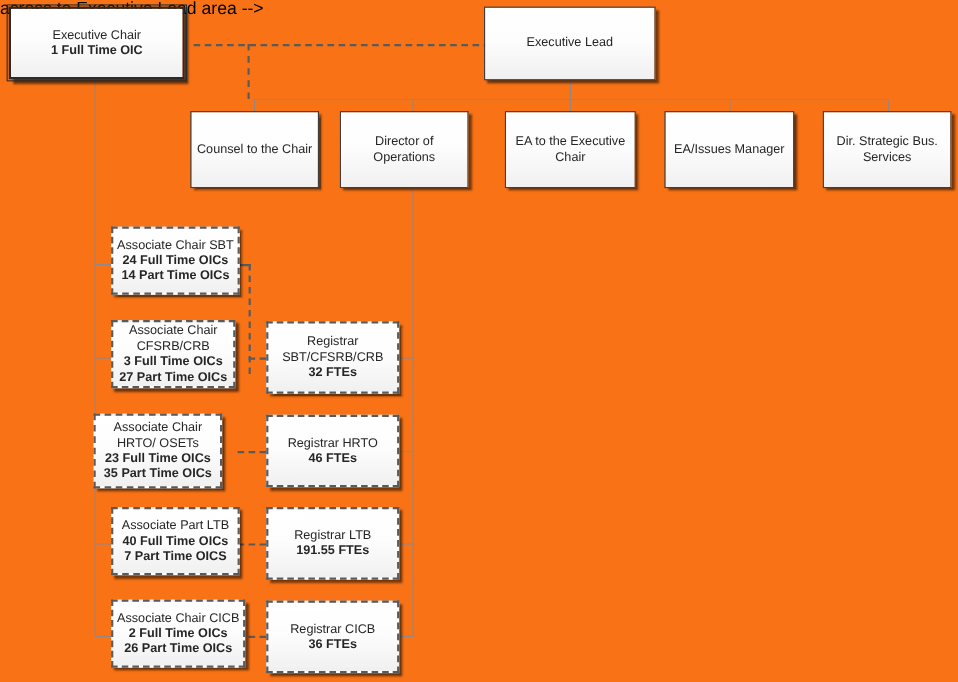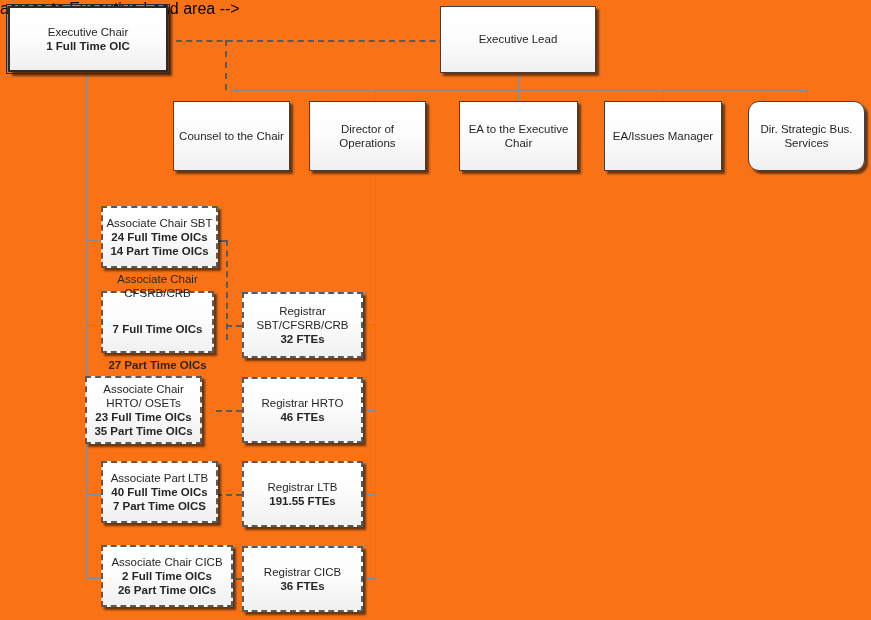--- a/index.html
+++ b/index.html
@@ -156,50 +156,50 @@
   </div>
 
   <div class="node solid" style="left:459px; top:101px; width:119px; height:70px;">
     <div class="title">EA to the Executive Chair</div>
   </div>
 
   <div class="node solid" style="left:604px; top:101px; width:118px; height:70px;">
     <div class="title">EA/Issues Manager</div>
   </div>
 
-  <div class="node solid" style="left:748px; top:101px; width:117px; height:70px;border-radius:11px;">
+  <div class="node solid" style="left:748px; top:101px; width:117px; height:70px;">
     <div class="title">Dir. Strategic Bus. Services</div>
   </div>
 
   
   <div class="node dashed" style="left:101px; top:206px; width:117px; height:62px;">
     <div class="title">Associate Chair SBT</div>
     <div class="stat">24 Full Time OICs</div>
     <div class="stat">14 Part Time OICs</div>
   </div>
 
-  <div class="node dashed" style="left:101px; top:291px; width:113px; height:62px;gap:22px;">
+  <div class="node dashed" style="left:101px; top:291px; width:113px; height:62px;">
     <div class="title">Associate Chair CFSRB/CRB</div>
-    <div class="stat">7 Full Time OICs</div>
+    <div class="stat">3 Full Time OICs</div>
     <div class="stat">27 Part Time OICs</div>
   </div>
 
   <div class="node dashed" style="left:85px; top:376px; width:117px; height:68px;">
     <div class="title">Associate Chair HRTO/ OSETs</div>
     <div class="stat">23 Full Time OICs</div>
     <div class="stat">35 Part Time OICs</div>
   </div>
 
   <div class="node dashed" style="left:101px; top:461px; width:117px; height:62px;">
     <div class="title">Associate Part LTB</div>
     <div class="stat">40 Full Time OICs</div>
     <div class="stat">7 Part Time OICS</div>
   </div>
 
-  <div class="node dashed" style="left:101px; top:545px; width:132px; height:62px;">
+  <div class="node dashed" style="left:101px; top:545px; width:122px; height:62px;">
     <div class="title">Associate Chair CICB</div>
     <div class="stat">2 Full Time OICs</div>
     <div class="stat">26 Part Time OICs</div>
   </div>
 
   
   <div class="node dashed" style="left:242px; top:292px; width:121px; height:66px;">
     <div class="title">Registrar SBT/CFSRB/CRB</div>
     <div class="stat">32 FTEs</div>
   </div>

